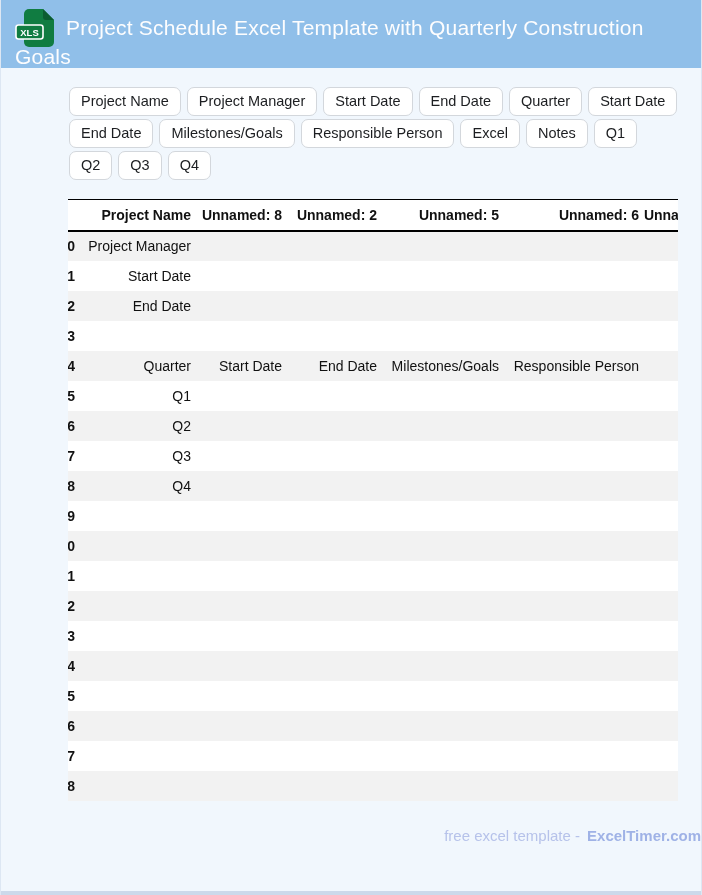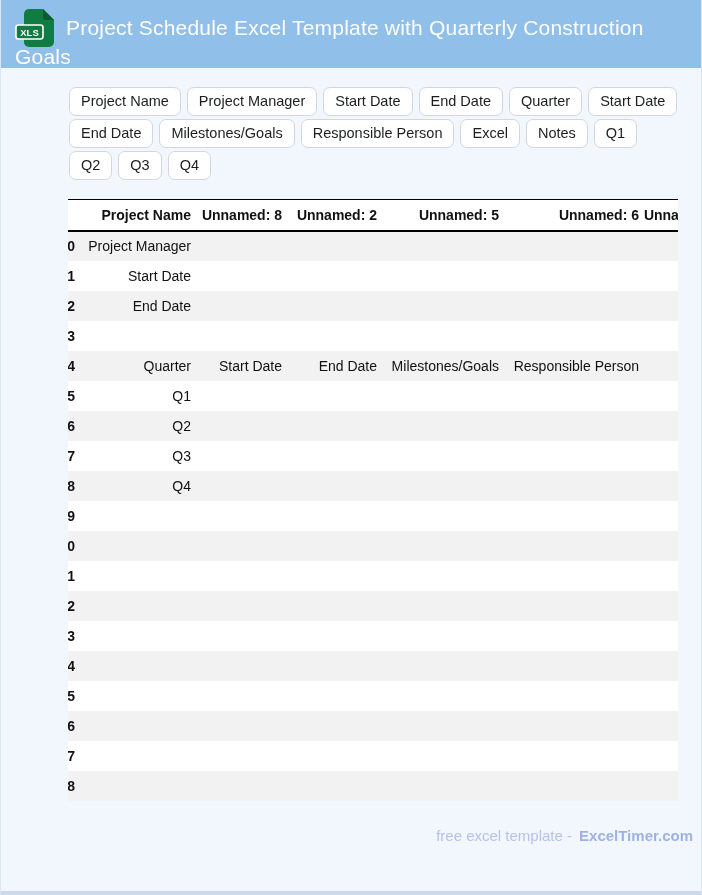--- a/index.html
+++ b/index.html
@@ -80,21 +80,21 @@
     text-align: right;
     font-weight: 400;
     white-space: nowrap;
     overflow: visible;
   }
   table.sheet tbody th.row-index { font-weight: 700; }
   table.sheet tbody tr:nth-child(odd) { background: #f2f2f2; }
   
   .page-footer {
     margin-top: 26px;
-    padding-right: 8px;
+    padding-right: 0;
     text-align: right;
     font-size: 15px;
     color: #b6c2ea;
   }
   .page-footer .brand {
     font-weight: 700;
     color: #9fb2e6;
     margin-left: 7px;
     text-decoration: none;
   }

